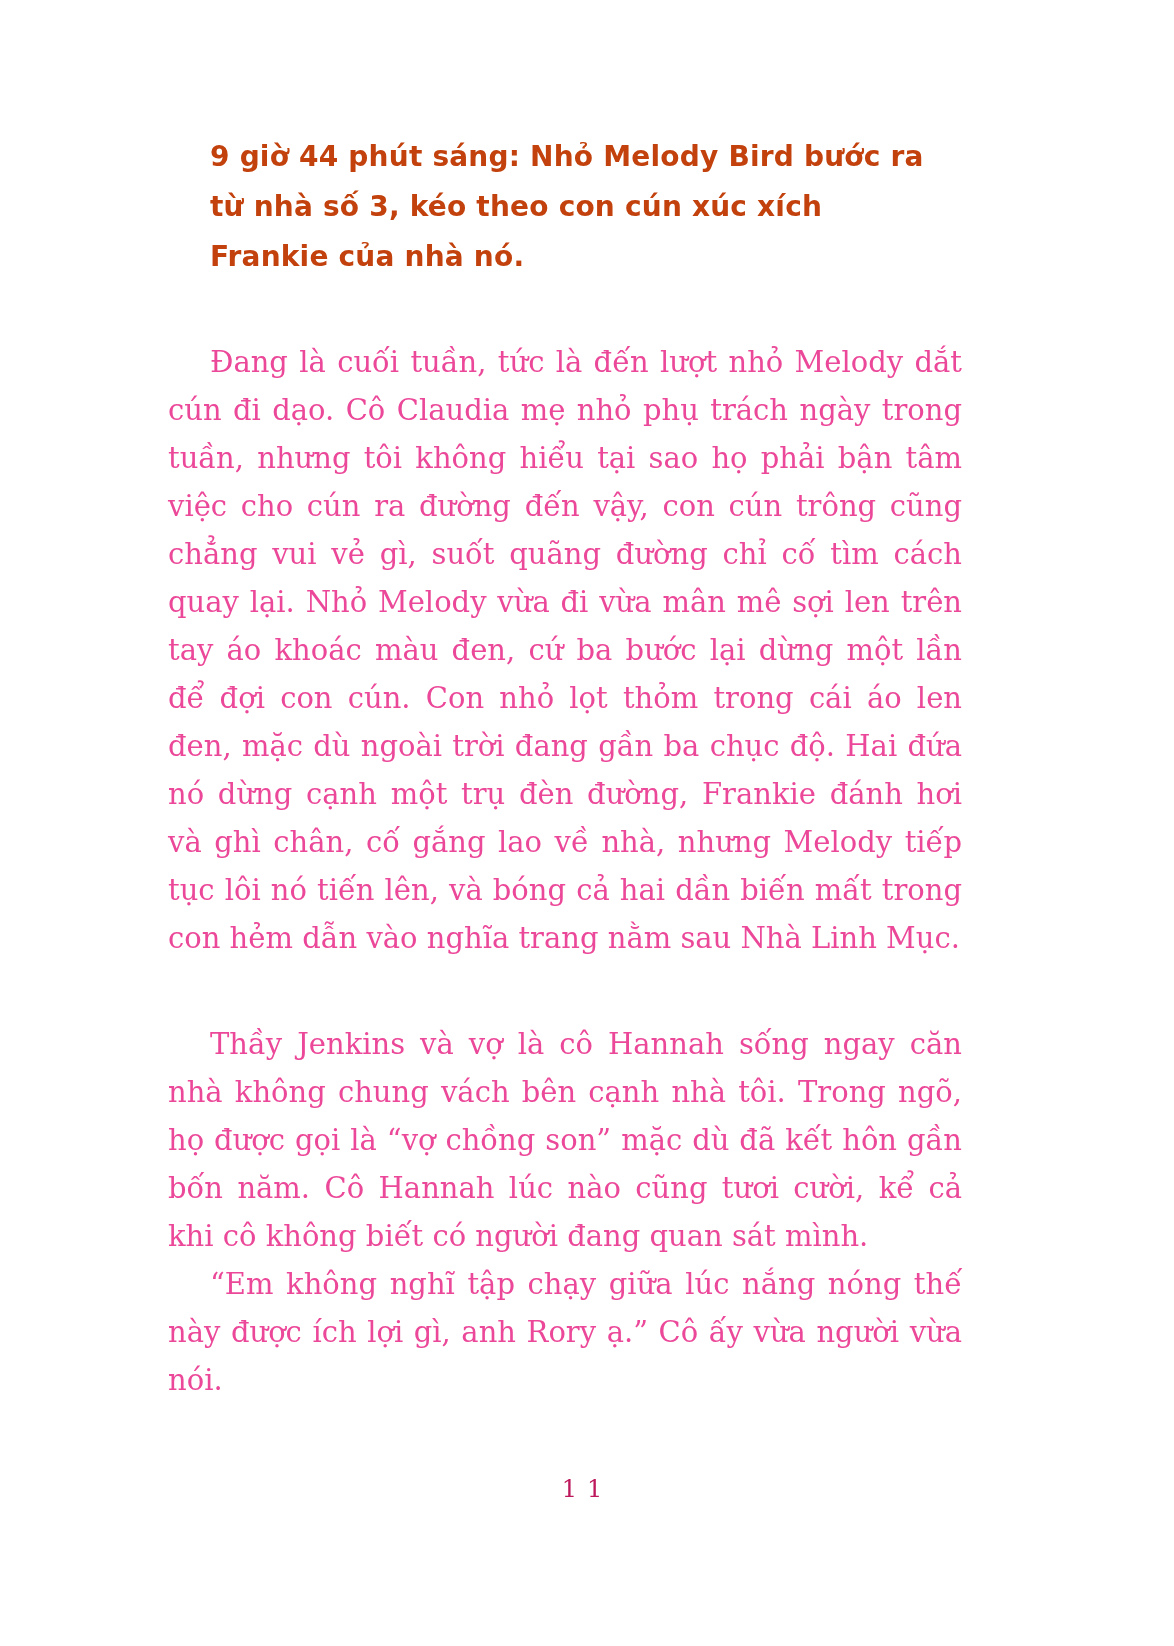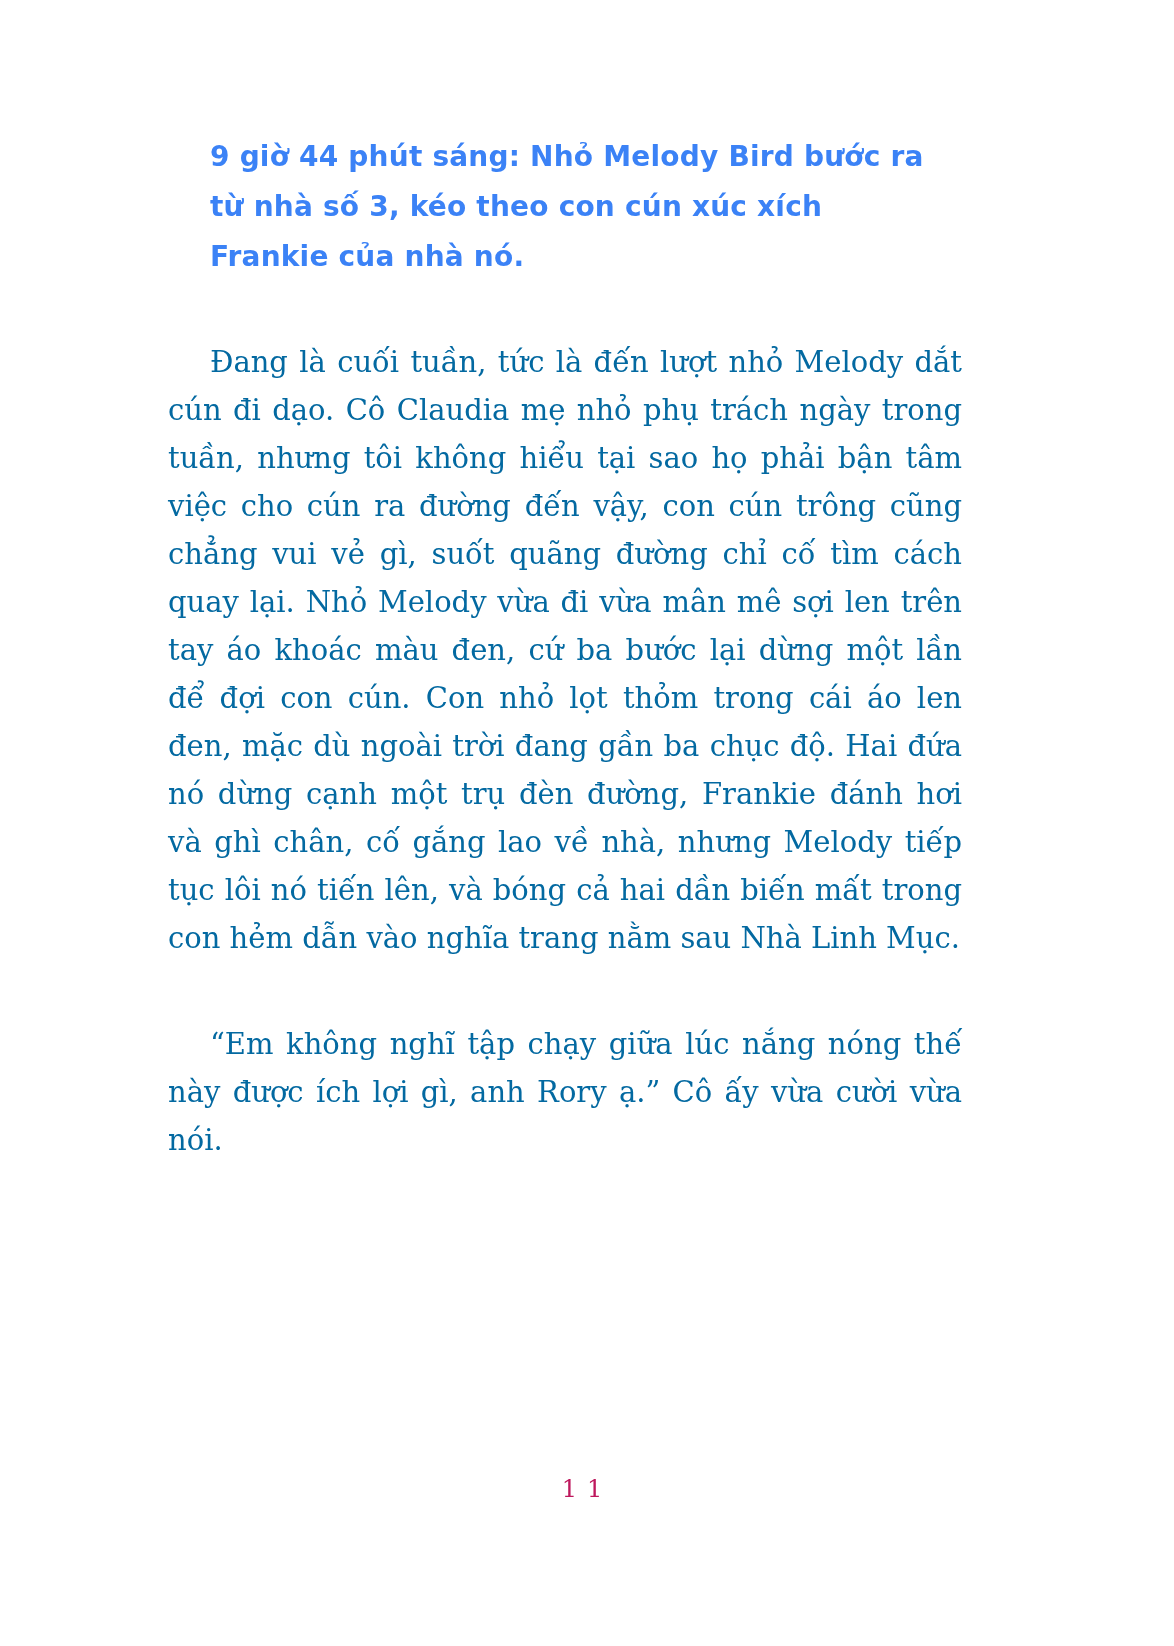--- a/index.html
+++ b/index.html
@@ -24,35 +24,35 @@
     position: absolute;
     left: 168px;
     top: 132px;
     width: 794px;
   }
   .heading {
     font-family: "DejaVu Sans", sans-serif;
     font-weight: 700;
     font-size: 28px;
     line-height: 50px;
-    color: #3b82f6;
+    color: #c2410c;
     margin: 0 0 0 42px;
     width: 716px;
     letter-spacing: 0.2px;
     text-align: left;
   }
   .heading.gap-below {
     margin-bottom: 56px;
   }
   .para {
     font-size: 29px;
     line-height: 48px;
     text-align: justify;
     text-indent: 42px;
-    color: #0369a1;
+    color: #ec4899;
     margin: 0;
     width: 794px;
   }
   .para.gap-below {
     margin-bottom: 58px;
   }
   .page-number {
     position: absolute;
     left: 0;
     right: 0;
@@ -68,19 +68,20 @@
 <body>
 
 <div class="page">
   <div class="content">
 
     <p class="heading gap-below">9 giờ 44 phút sáng: Nhỏ Melody Bird bước ra từ nhà số 3, kéo theo con cún xúc xích Frankie của nhà nó.</p>
 
     <p class="para gap-below">Đang là cuối tuần, tức là đến lượt nhỏ Melody dắt cún đi dạo. Cô Claudia mẹ nhỏ phụ trách ngày trong tuần, nhưng tôi không hiểu tại sao họ phải bận tâm việc cho cún ra đường đến vậy, con cún trông cũng chẳng vui vẻ gì, suốt quãng đường chỉ cố tìm cách quay lại. Nhỏ Melody vừa đi vừa mân mê sợi len trên tay áo khoác màu đen, cứ ba bước lại dừng một lần để đợi con cún. Con nhỏ lọt thỏm trong cái áo len đen, mặc dù ngoài trời đang gần ba chục độ. Hai đứa nó dừng cạnh một trụ đèn đường, Frankie đánh hơi và ghì chân, cố gắng lao về nhà, nhưng Melody tiếp tục lôi nó tiến lên, và bóng cả hai dần biến mất trong con hẻm dẫn vào nghĩa trang nằm sau Nhà Linh Mục.</p>
 
 
+    <p class="para">Thầy Jenkins và vợ là cô Hannah sống ngay căn nhà không chung vách bên cạnh nhà tôi. Trong ngõ, họ được gọi là “vợ chồng son” mặc dù đã kết hôn gần bốn năm. Cô Hannah lúc nào cũng tươi cười, kể cả khi cô không biết có người đang quan sát mình.</p>
 
-    <p class="para">“Em không nghĩ tập chạy giữa lúc nắng nóng thế này được ích lợi gì, anh Rory ạ.” Cô ấy vừa cười vừa nói.</p>
+    <p class="para">“Em không nghĩ tập chạy giữa lúc nắng nóng thế này được ích lợi gì, anh Rory ạ.” Cô ấy vừa người vừa nói.</p>
 
   </div>
 
   <div class="page-number">11</div>
 </div>
 
 </body></html>

